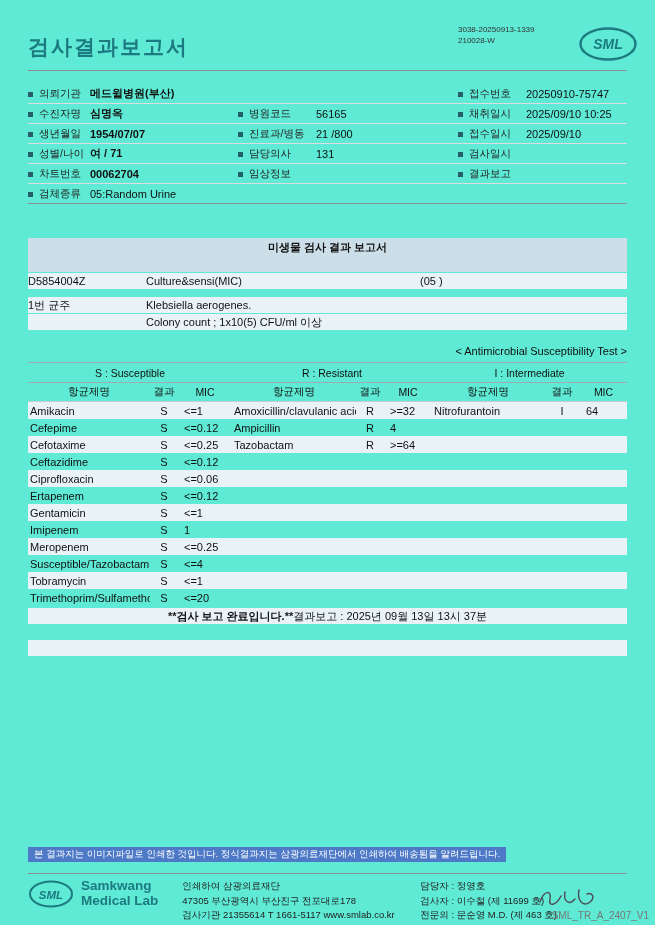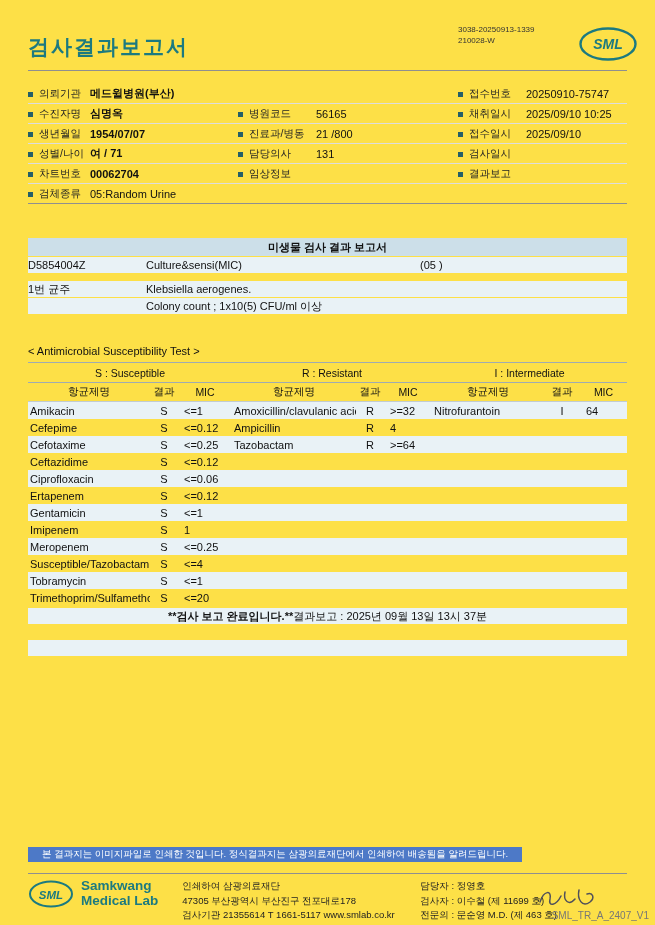--- a/index.html
+++ b/index.html
@@ -1,63 +1,63 @@
 <!DOCTYPE html>
 <html style="--accent: #1c7a80; --band: #ccdfe9; --stripe: #e9f2f6; --highlight: #4d79c7;"><head>
 <meta charset="utf-8">
 <style>
   html,body{margin:0;padding:0;background:#fff;}
-  .page{position:relative;width:655px;height:925px;background:#fde047;overflow:hidden;
+  .page{position:relative;width:655px;height:925px;background:#5eead4;overflow:hidden;
         font-family:"Liberation Sans","DejaVu Sans",sans-serif;color:#111;}
 
   .doc-codes{position:absolute;top:24px;left:458px;font-size:8px;line-height:1.4;color:#333;}
   .logo-top{position:absolute;top:26px;left:578px;}
   .page-title{position:absolute;top:33px;left:28px;font-size:21px;font-weight:bold;
               color:var(--accent,#1c7a80);letter-spacing:2px;}
   .rule-top{position:absolute;top:70px;left:28px;width:599px;border-top:1px solid #8f8f8f;}
 
   table{border-collapse:collapse;table-layout:fixed;}
   .info-wrap{position:absolute;top:84px;left:28px;}
   .info-table{width:599px;}
   .info-table td{height:19px;font-size:11px;border-bottom:1px solid #ddd;padding:0;
                  vertical-align:middle;overflow:hidden;white-space:nowrap;}
   .info-table tr:last-child td{border-bottom:1px solid #8f8f8f;}
   .info-table td.lbl{font-size:10.5px;color:#222;}
   .bullet{display:inline-block;width:5px;height:5px;background:#245f68;margin-right:6px;}
   .val-bold{font-weight:bold;font-size:11.5px;}
 
   .micro{position:absolute;top:238px;left:28px;width:599px;}
-  .section-bar{height:18px;line-height:18px;background:var(--band,#ccdfe9);
+  .section-bar{height:34px;line-height:18px;background:var(--band,#ccdfe9);
                text-align:center;font-size:11px;font-weight:bold;}
   .m-row{position:relative;height:16px;line-height:16px;background:var(--stripe,#e9f2f6);
          font-size:11px;margin-top:1px;}
   .m-gap{height:7px;}
   .m-name{position:absolute;left:118px;top:0;}
   .m-note{position:absolute;left:392px;top:0;}
 
   .ast{position:absolute;top:344px;left:28px;width:599px;}
-  .ast-title{text-align:left;font-size:11px;height:15px;line-height:15px;}
+  .ast-title{text-align:right;font-size:11px;height:15px;line-height:15px;}
   .ast-table{width:599px;margin-top:3px;font-size:11px;}
   .ast-table th{font-weight:normal;}
   .grp th{font-size:10.5px;height:17px;border-top:1px solid #9fabb1;border-bottom:1px solid #9fabb1;}
   .cols th{font-size:10.5px;height:16px;border-bottom:1px solid #c2ccd1;}
   .ast-table td{height:17px;padding:0 2px;overflow:hidden;white-space:nowrap;}
   tr.stripe{background:var(--stripe,#e9f2f6);}
   td.res{text-align:center;}
   td.mic{padding-left:6px;}
 
   .complete{position:absolute;top:608px;left:28px;width:599px;}
   .complete-row{height:16px;background:var(--stripe,#e9f2f6);display:flex;align-items:center;
                 justify-content:center;font-size:11px;}
   .c-msg{font-weight:bold;}
   .band{height:16px;background:var(--stripe,#e9f2f6);margin-top:16px;}
 
   .notices{position:absolute;top:843px;left:28px;width:599px;}
   .notice-hl{display:inline-block;background:var(--highlight,#4d79c7);color:#fff;
-             font-size:9.5px;padding:1px 14px;}
+             font-size:9.5px;padding:1px 6px;}
   .notice-ac{margin-top:3px;font-size:9.5px;color:#111;}
   .rule-bot{position:absolute;top:873px;left:28px;width:599px;border-top:1px solid #8f8f8f;}
 
   .footer{position:absolute;top:879px;left:28px;width:599px;display:flex;align-items:flex-start;}
   .f-logo{display:flex;align-items:center;gap:7px;}
   .f-name{color:var(--accent,#1c7a80);font-weight:bold;font-size:13.5px;line-height:1.1;}
   .f-org{margin-left:24px;font-size:9.5px;line-height:1.55;color:#222;}
   .f-staff{margin-left:auto;margin-right:70px;font-size:9.5px;line-height:1.55;color:#222;}
   .signature{position:absolute;left:536px;top:884px;}
   .form-code{position:absolute;right:6px;bottom:4px;font-size:10px;color:#777;}

